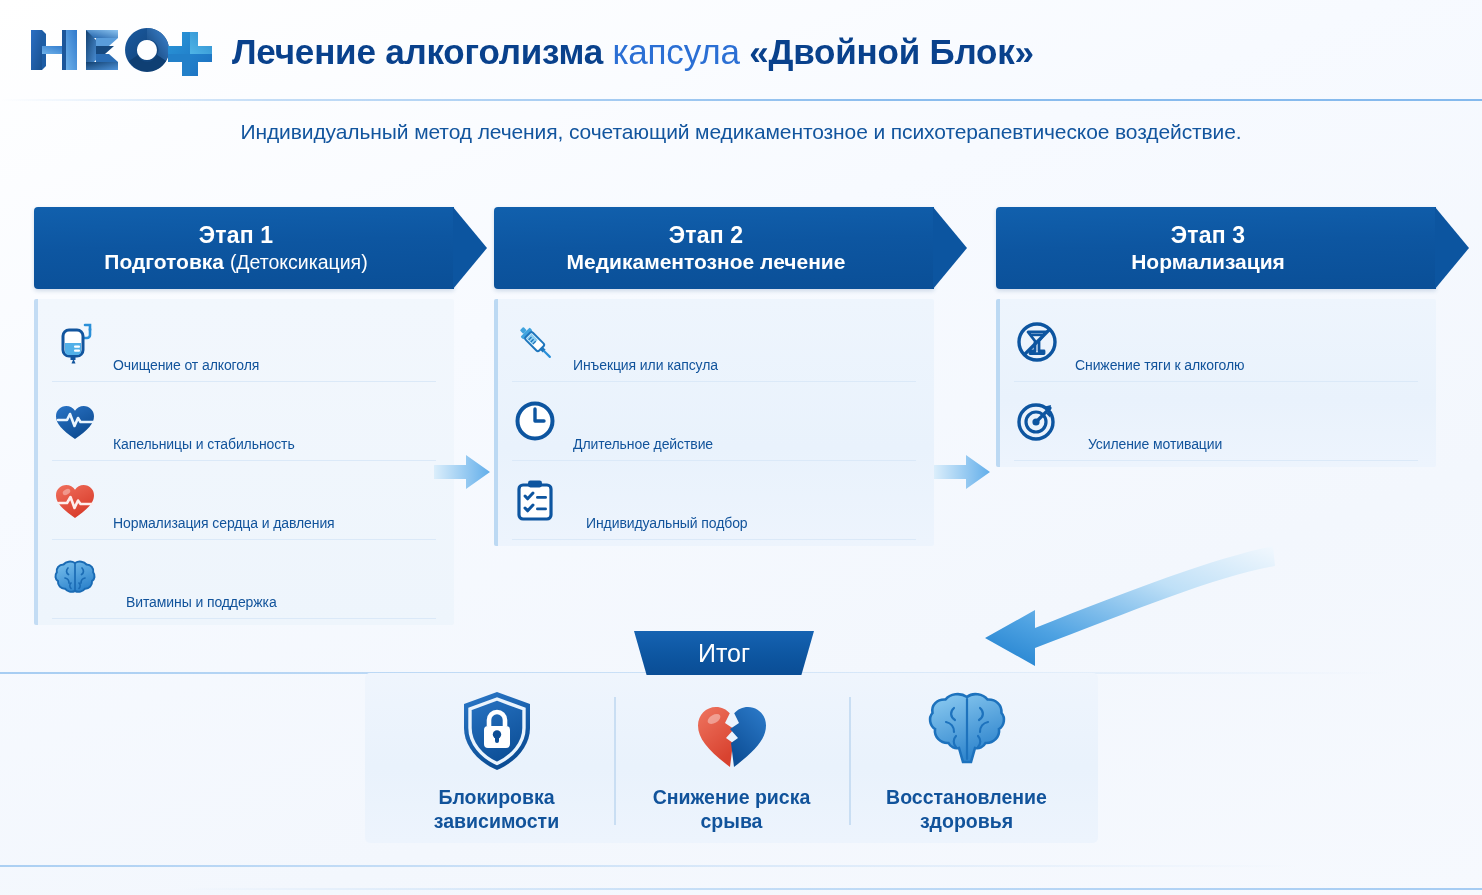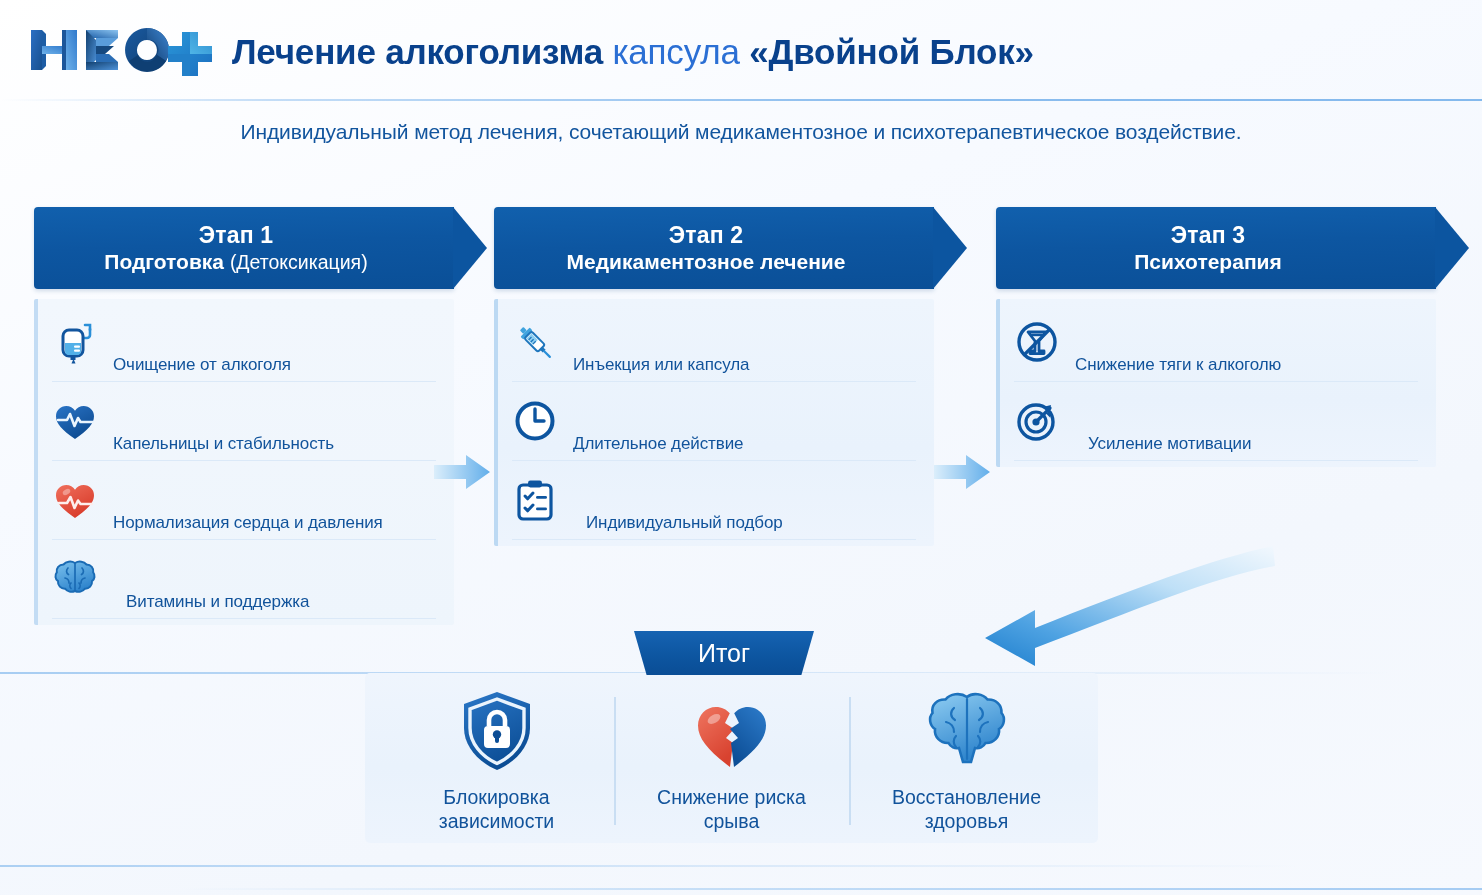--- a/index.html
+++ b/index.html
@@ -126,21 +126,21 @@
     display: flex;
     align-items: center;
     gap: 15px;
     height: 79px;
     border-bottom: 1.5px solid #dbe9f8;
   }
   .row:last-child { border-bottom: 1.5px solid #dbe9f8; gap: 28px; }
 
   .row .icon { width: 46px; height: 46px; flex: none; display: flex; align-items: center; justify-content: center; }
   .row .icon svg { width: 100%; height: 100%; display: block; }
-  .row .label { font-size: 17px; color: #11539b; letter-spacing: -0.1px; white-space: nowrap; margin-top: 46px; }
+  .row .label { font-size: 14px; color: #11539b; letter-spacing: -0.1px; white-space: nowrap; margin-top: 46px; }
 
   
   .conn { position: absolute; top: 244px; width: 60px; height: 42px; }
   .conn.a1 { left: 432px; }
   .conn.a2 { left: 932px; }
 
   
   .curve-arrow {
     position: absolute;
     top: 540px; left: 975px;
@@ -166,20 +166,21 @@
 
   .result-card {
     position: absolute;
     top: 673px; left: 365px;
     width: 733px; height: 170px;
     background: linear-gradient(180deg, #eff5fd 0%, #e9f2fc 55%, #edf4fd 100%);
     border-radius: 5px;
     display: flex;
     align-items: stretch;
     padding: 16px 14px 12px;
+    font-weight: bold;
   }
 
   .result-item {
     flex: 1;
     display: flex;
     flex-direction: column;
     align-items: center;
     justify-content: flex-start;
     gap: 12px;
     position: relative;
@@ -410,21 +411,21 @@
         <span class="label">Индивидуальный подбор</span>
       </div>
 
     </div>
   </div>
 
   <div class="stage s3">
     <div class="stage-head">
       <div class="line1">Этап 3</div>
       <div class="line2">
-        <span class="b">Психотерапия</span>
+        <span class="b">Нормализация</span>
       </div>
     </div>
     <div class="stage-card">
 
 
       <div class="row">
         <span class="icon">
           <svg viewBox="0 0 46 46" xmlns="http://www.w3.org/2000/svg">
             <circle cx="23" cy="23" r="18" fill="none" stroke="#0d55a0" stroke-width="3.4"></circle>
             <path d="M14 13h18l-7 9v10h5v2.6H16V32h5V22z" fill="none" stroke="#0d55a0" stroke-width="2.8" stroke-linejoin="round"></path>

